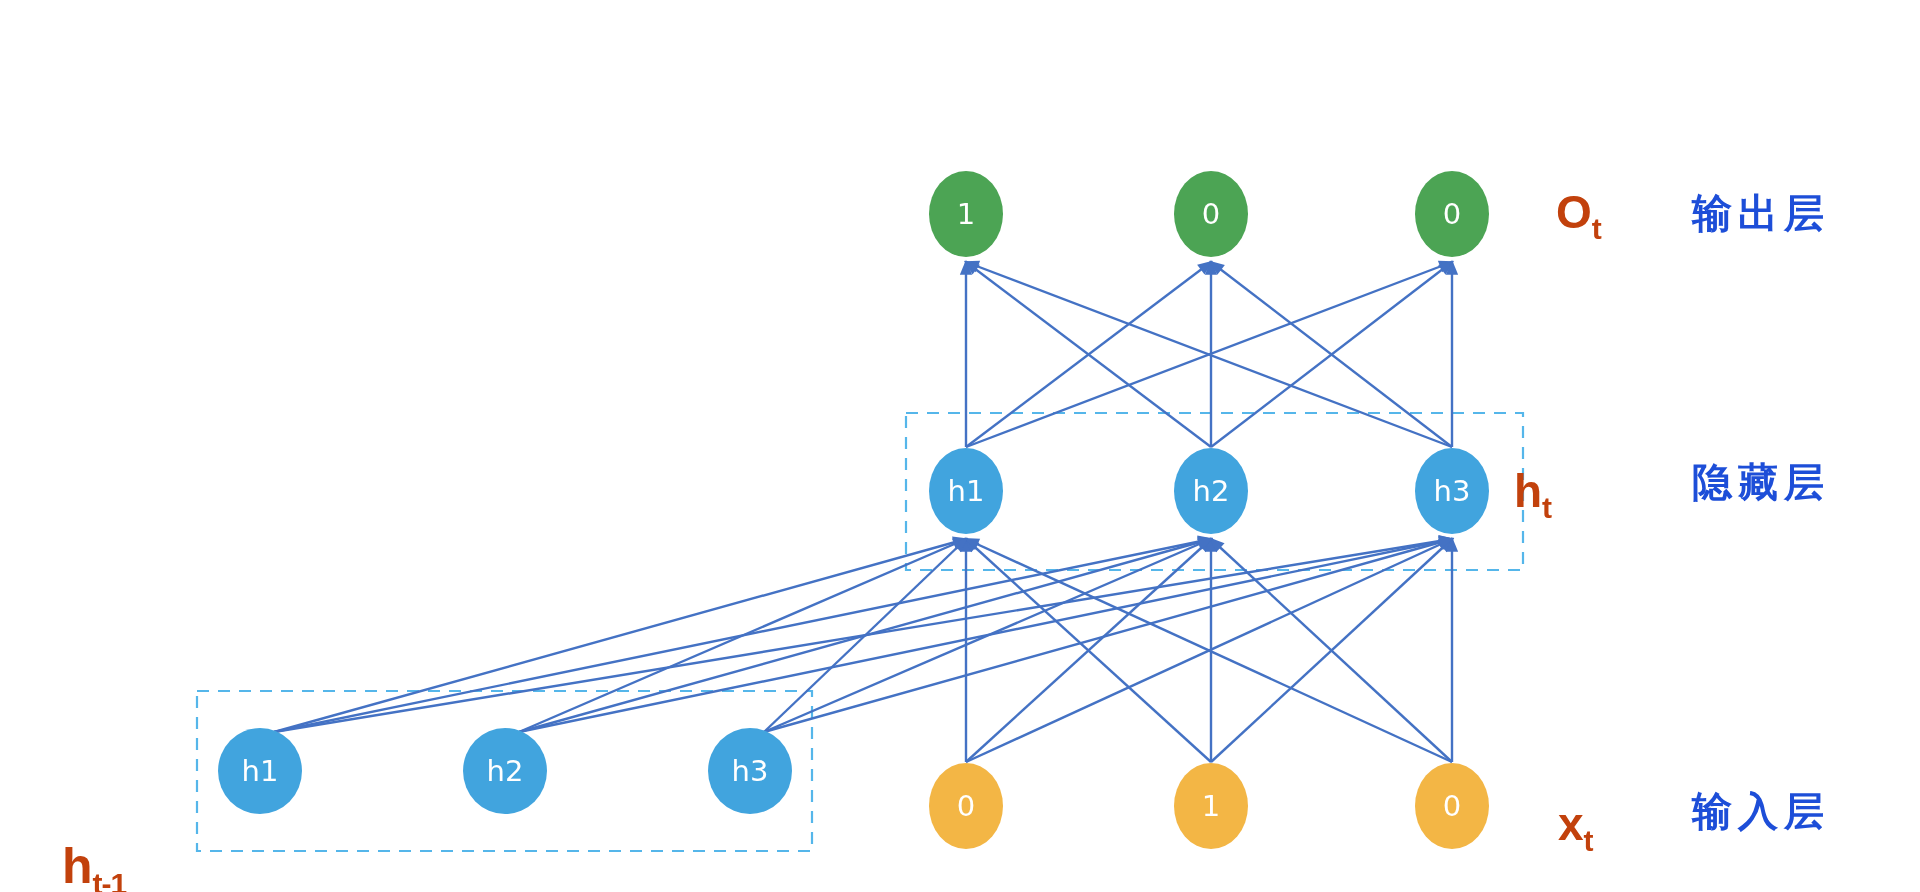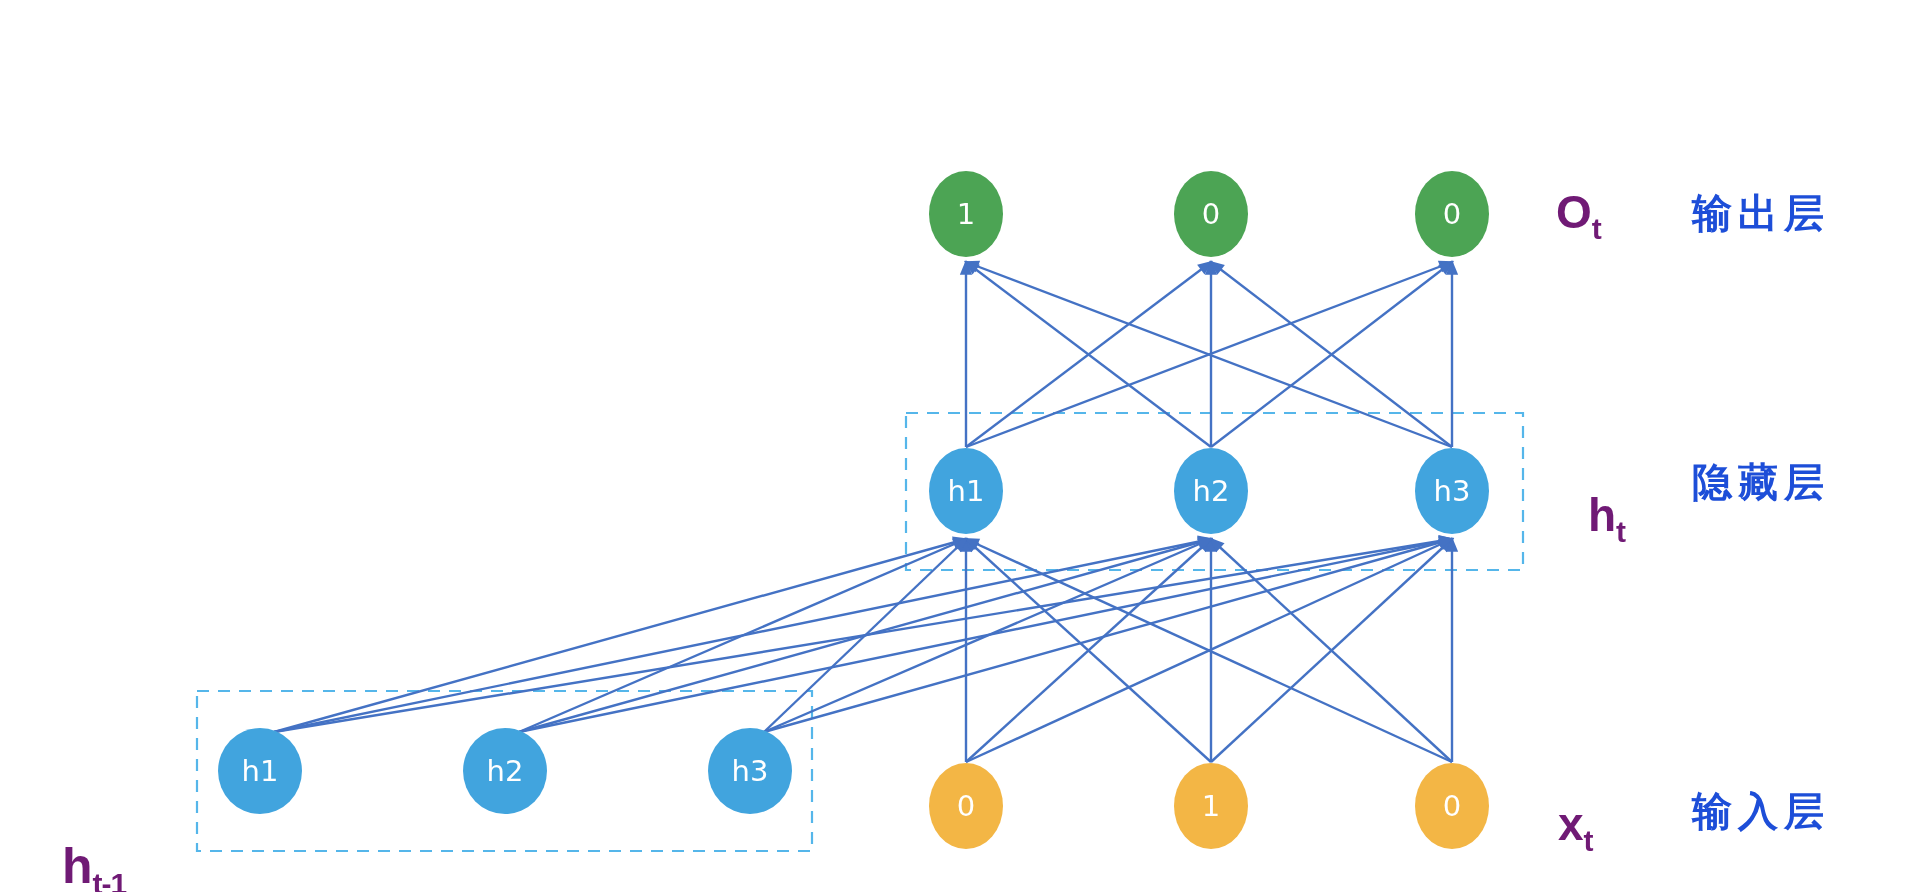--- a/index.html
+++ b/index.html
@@ -3,21 +3,21 @@
 <meta charset="utf-8">
 <style>
   html,body{margin:0;padding:0;background:#ffffff;}
   .stage{
     position:relative;width:1920px;height:892px;background:#ffffff;
     overflow:hidden;font-family:"Liberation Sans","DejaVu Sans",sans-serif;
   }
   .stage svg{position:absolute;left:0;top:0;}
   .sym{
     position:absolute;transform:translateY(-50%);
-    font-weight:bold;font-size:46px;color:#701a75;line-height:1;
+    font-weight:bold;font-size:46px;color:#c2410c;line-height:1;
     white-space:nowrap;
   }
   .sym .sub{font-size:30px;vertical-align:-11px;letter-spacing:-1px;}
   .cn{
     position:absolute;transform:translateY(-50%);
     font-weight:bold;font-size:40px;color:#1d4ed8;line-height:1;
     white-space:nowrap;letter-spacing:6px;
     font-family:"Liberation Sans","DejaVu Sans",sans-serif;
   }
 </style>
@@ -113,21 +113,21 @@
       </g>
     </svg>
 
   <div class="sym" style="left:62px;top:822px;font-size:50px;margin-top:48px;">
     <span>h</span><span class="sub">t-1</span>
   </div>
 
   <div class="sym" style="left:1556px;top:216px;">
     <span>O</span><span class="sub">t</span>
   </div>
-  <div class="sym" style="left:1588px;top:495px;margin-top:24px;">
+  <div class="sym" style="left:1514px;top:495px;">
     <span>h</span><span class="sub">t</span>
   </div>
   <div class="sym" style="left:1558px;top:828px;">
     <span>x</span><span class="sub">t</span>
   </div>
 
   <div class="cn" style="left:1692px;top:213px;">输出层</div>
   <div class="cn" style="left:1692px;top:482px;">隐藏层</div>
   <div class="cn" style="left:1692px;top:811px;text-align:center;">输入层</div>
 </div>

